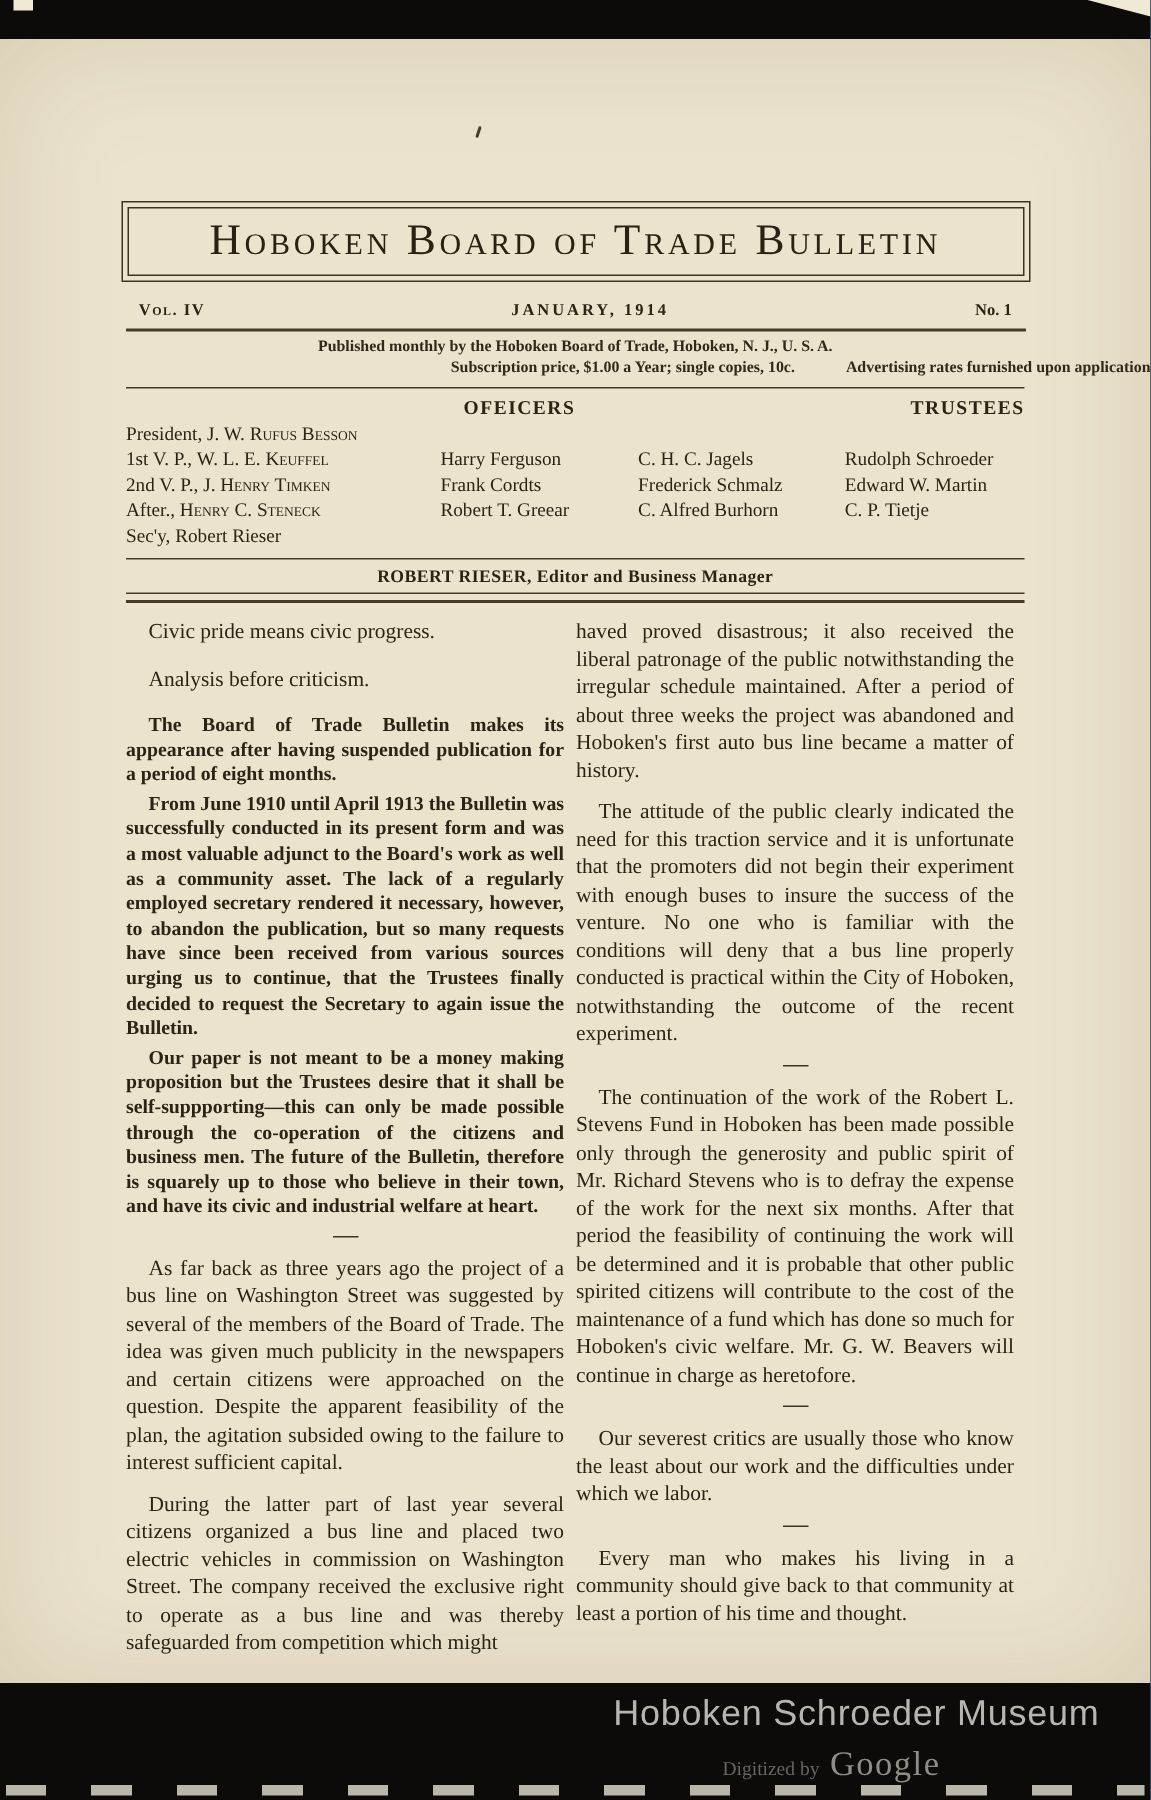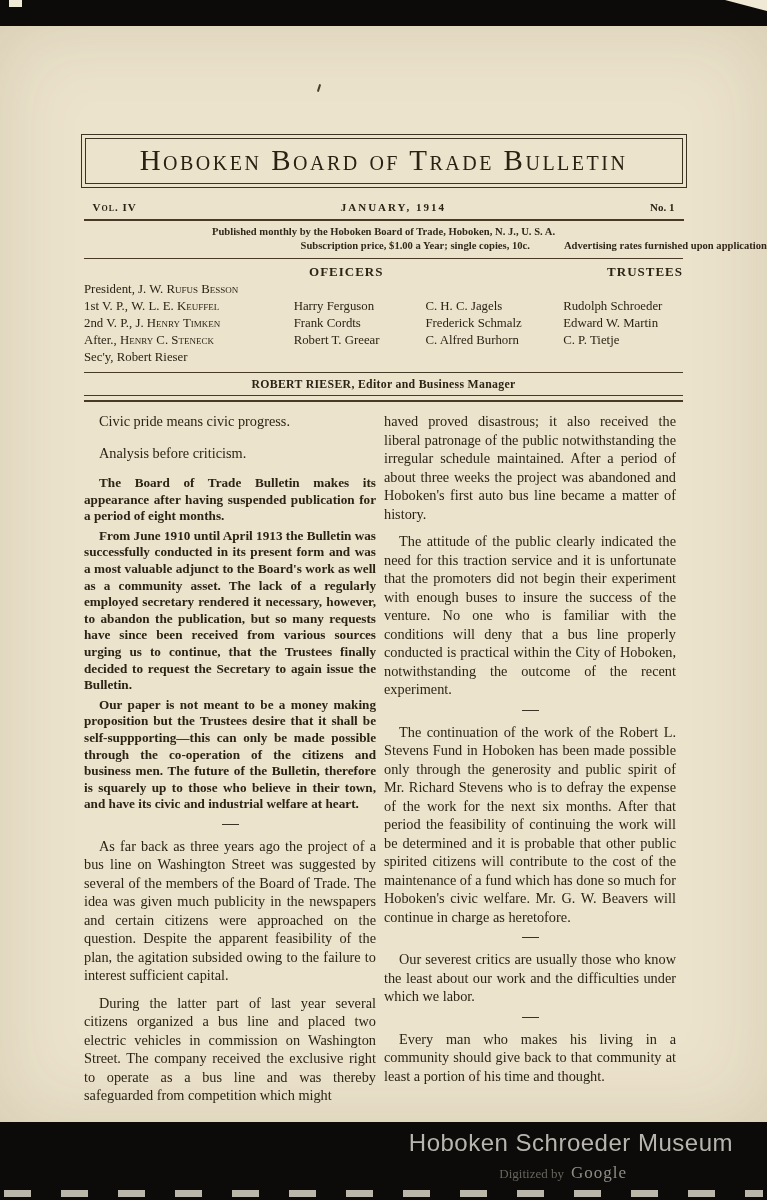--- a/index.html
+++ b/index.html
@@ -20,21 +20,21 @@
   .film-strip{position:absolute;bottom:3px;left:4px;right:4px;height:7px;
     background:repeating-linear-gradient(90deg,#d9d5c7 0 27px,rgba(0,0,0,0) 27px 57px);
     opacity:.85;}
   .museum-credit{position:absolute;top:7px;right:34px;
     font-family:"Liberation Sans","DejaVu Sans",sans-serif;
     font-size:24px;color:#b7b5ae;letter-spacing:.5px;}
   .digitized-row{position:absolute;top:41px;right:140px;display:flex;align-items:baseline;gap:7px;}
   .digitized-label{font-family:Liberation Serif, serif;
     font-size:13px;color:#66655e;}
   .google-logo{font-family:"Liberation Serif","DejaVu Serif",serif;
-    font-size:17px;color:#8f8d85;letter-spacing:1px;}
+    font-size:23px;color:#8f8d85;letter-spacing:1px;}
   
   .paper{
     position:absolute;top:26px;left:0;right:0;height:1096px;
     background:#ece3cd;
     box-shadow:inset 0 0 80px rgba(105,85,45,.16);
     color:#2d2315;
   }
   .artifact{position:absolute;top:58px;left:318px;width:2px;height:8px;
     background:#4a3e2a;transform:rotate(18deg);border-radius:1px;}
   .content{padding:0 84px;}

